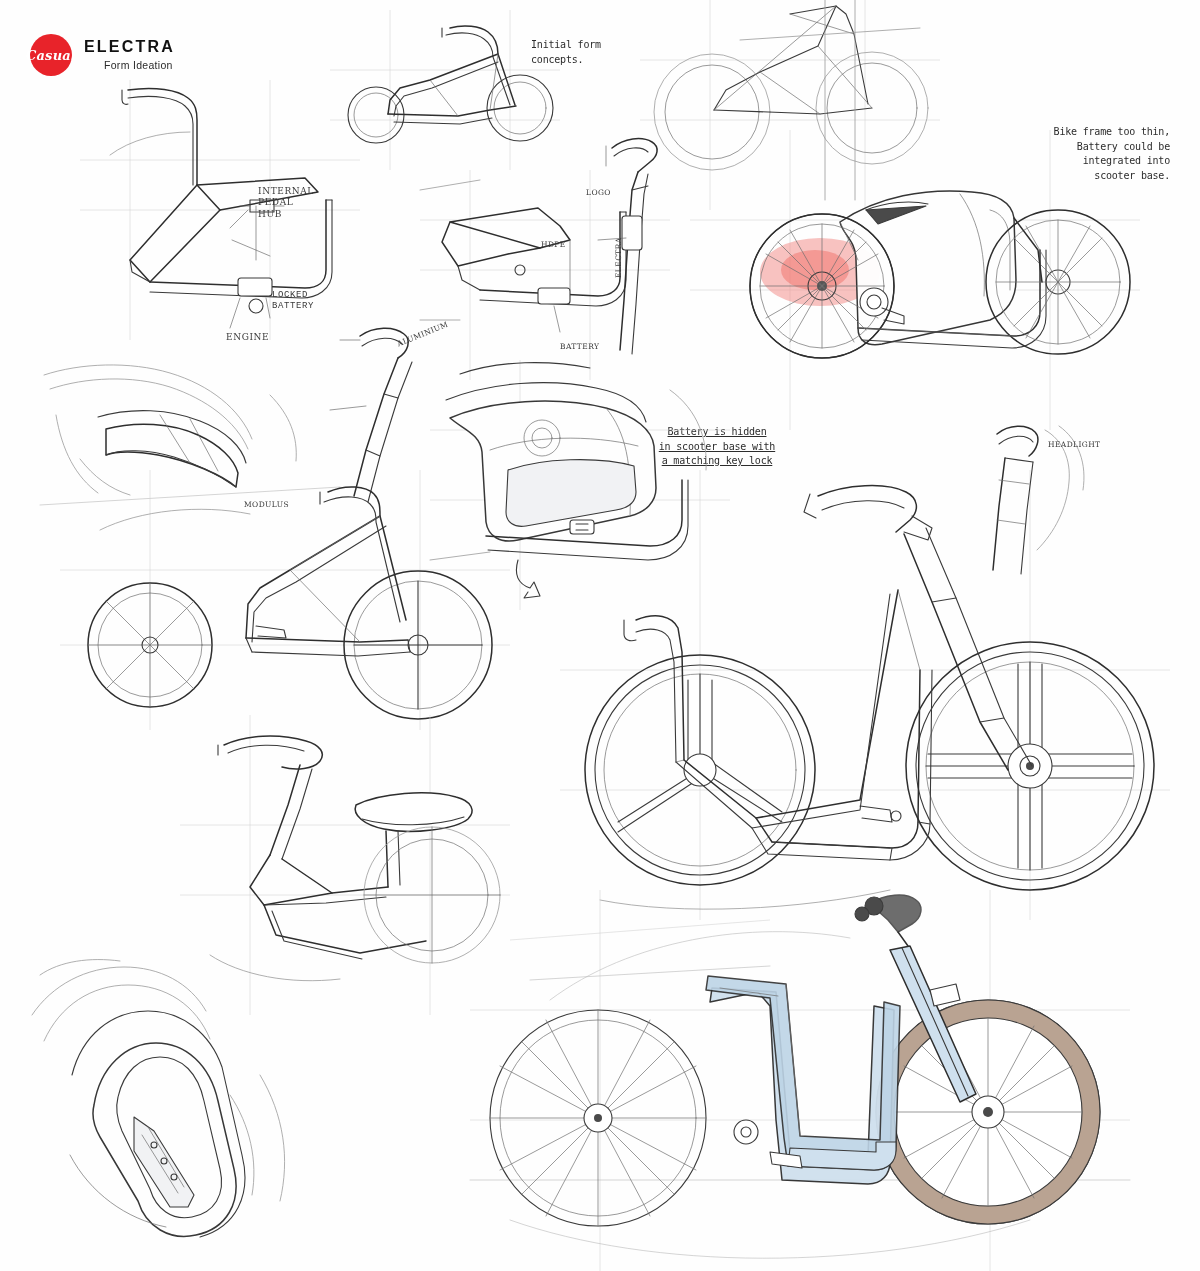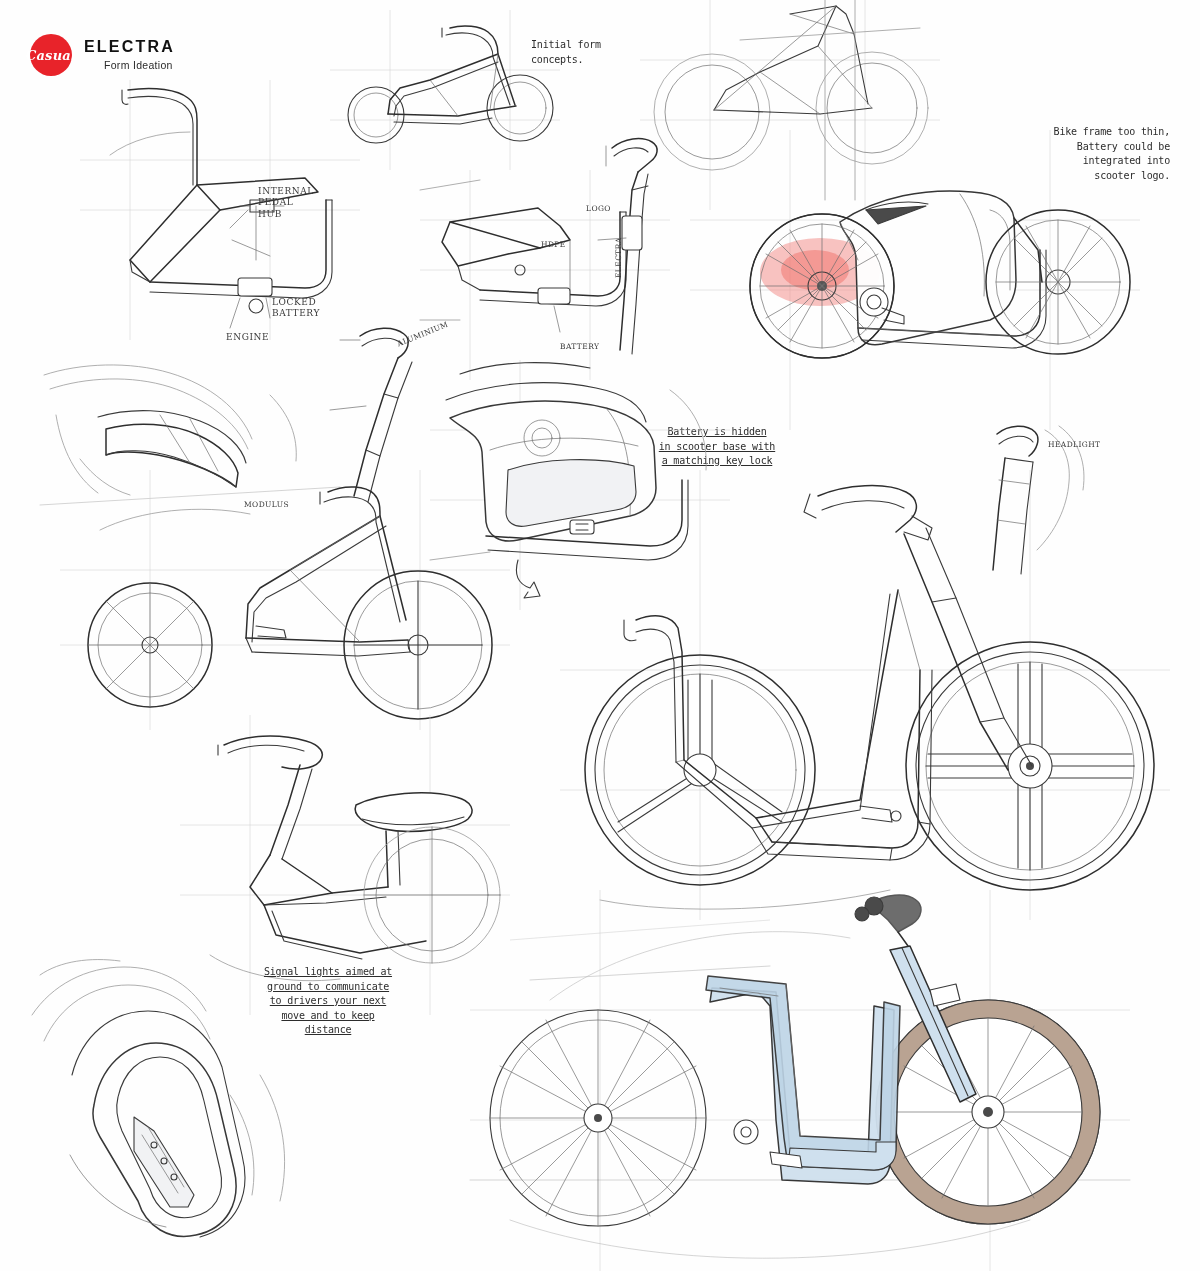--- a/index.html
+++ b/index.html
@@ -123,21 +123,21 @@
       <path class="lnT" d="M186 146 L186 200 M162 180 L200 196"></path>
 
       <path class="lnT" d="M178 150 L160 168 M196 238 L200 258 M170 238 L160 268"></path>
       <path class="lnH" d="M40 95 C60 80 90 72 120 72"></path>
     </svg>
   </div>
 
   <div class="hand" style="left:258px; top:186px;">INTERNAL
 PEDAL
 HUB</div>
-  <div class="hand" style="left:272px; top:297px;">LOCKED
+  <div class="hand" style="left:272px; top:290px;font-family:Liberation Mono, monospace;">LOCKED
 BATTERY</div>
   <div class="hand" style="left:226px; top:316px;margin-top:16px;">ENGINE</div>
 
   <div class="sk" style="left:330px; top:10px;">
     <svg width="230" height="160" viewBox="0 0 230 160">
       <path class="lnGG" d="M0 110 L230 110 M0 60 L230 60 M60 0 L60 160 M180 0 L180 160"></path>
       <circle class="ln2" cx="46" cy="105" r="28"></circle>
       <circle class="lnT" cx="46" cy="105" r="22"></circle>
       <circle class="ln2" cx="190" cy="98" r="33"></circle>
       <circle class="lnT" cx="190" cy="98" r="26"></circle>
@@ -167,40 +167,40 @@
       <path class="ln2" d="M74 110 L180 114 L232 108"></path>
       <path class="lnT" d="M178 46 L232 108 M120 72 L180 114 M196 6 L74 110 M150 14 L214 34"></path>
       <path class="lnH" d="M215 0 L215 200 M185 0 L185 200"></path>
       <path class="lnH" d="M100 40 L280 28"></path>
     </svg>
   </div>
 
   <div class="note right" style="left:960px; top:125px; width:210px;">Bike frame too thin,
 Battery could be
 integrated into
-scooter logo.</div>
+scooter base.</div>
 
   <div class="sk" style="left:420px; top:170px;">
     <svg width="250" height="210" viewBox="0 0 250 210">
       <path class="lnGG" d="M0 100 L250 100 M0 50 L250 50 M50 0 L50 210 M170 0 L170 210"></path>
       <path class="ln" d="M30 52 L118 38 L140 56 L150 70 L120 78 Z"></path>
       <path class="ln" d="M30 52 L22 72 L38 96 L88 84 L120 78"></path>
       <path class="ln2" d="M38 96 L42 110 L60 120"></path>
       <path class="ln" d="M60 120 L178 126 C192 126 200 118 200 108 L200 42"></path>
       <path class="ln2" d="M60 130 L176 136 C190 136 206 128 206 110 L206 42"></path>
       <path class="ln2" d="M200 42 L206 42"></path>
       <rect class="ln2 fillW" x="118" y="118" width="32" height="16" rx="3"></rect>
       <circle class="ln2" cx="100" cy="100" r="5"></circle>
       <path class="lnT" d="M134 136 L140 162 M150 70 L150 120"></path>
       <path class="lnH" d="M0 20 L60 10 M0 150 L40 150"></path>
     </svg>
   </div>
 
   <div class="hand small" style="left:541px; top:240px;">HDPE</div>
-  <div class="hand small" style="left:586px; top:204px;">logo</div>
+  <div class="hand small" style="left:586px; top:188px;">logo</div>
   <div class="hand small" style="left:560px; top:342px;">BATTERY</div>
 
   <div class="sk" style="left:598px; top:120px;">
     <svg width="90" height="260" viewBox="0 0 90 260">
       <path class="ln" d="M14 28 C26 18 44 16 54 22 C62 27 60 36 52 42 L40 52"></path>
       <path class="ln2" d="M16 36 C28 26 44 26 50 32"></path>
       <path class="ln" d="M40 52 L34 70 L30 120 L26 180 L22 230"></path>
       <path class="ln2" d="M50 54 L46 74 L42 124 L38 184 L34 234"></path>
       <path class="ln2" d="M34 70 L50 66"></path>
       <rect class="ln2 fillW" x="24" y="96" width="20" height="34" rx="3"></rect>
@@ -363,25 +363,20 @@
       <path class="ln" d="M206 116 L208 172"></path>
       <path class="ln2" d="M218 116 L220 170"></path>
 
       <circle class="lnH" cx="252" cy="180" r="68"></circle>
       <circle class="lnT" cx="252" cy="180" r="56"></circle>
       <path class="lnT" d="M252 112 L252 248 M184 180 L320 180"></path>
       <path class="lnH" d="M30 240 C60 260 110 270 160 264"></path>
     </svg>
   </div>
 
-  <div class="note center" style="left:228px; top:965px; width:200px;">Signal lights aimed at
-ground to  communicate
-to drivers your next
-move and to keep
-distance</div>
 
   <div class="sk" style="left:560px; top:470px;">
     <svg width="610" height="450" viewBox="0 0 610 450">
       <path class="lnGG" d="M0 320 L610 320 M0 200 L610 200 M140 0 L140 450 M470 0 L470 450"></path>
 
       <circle class="ln" cx="140" cy="300" r="115"></circle>
       <circle class="ln2" cx="140" cy="300" r="105"></circle>
       <circle class="lnT" cx="140" cy="300" r="96"></circle>
       <path class="ln2" d="M140 300 L140 204 M140 300 L58 352 M140 300 L222 352"></path>
       <path class="ln2" d="M128 300 L128 210 M152 300 L152 210"></path>

